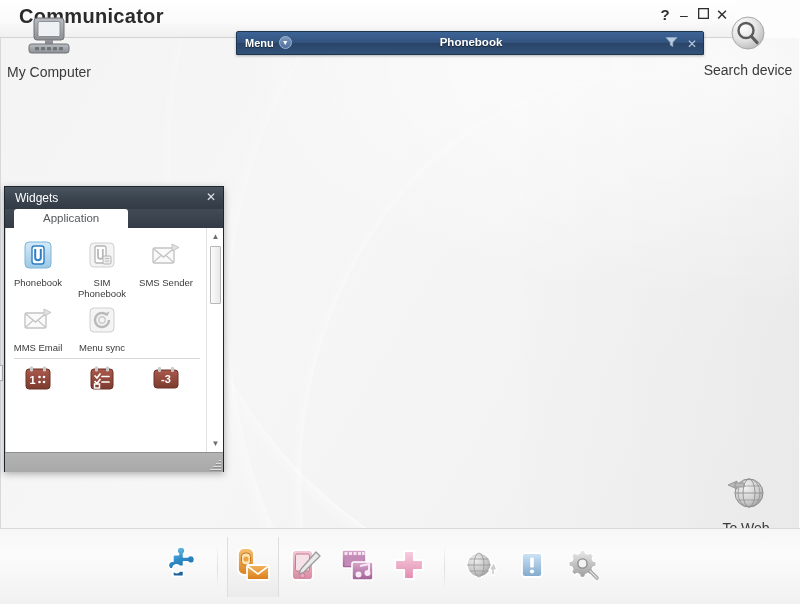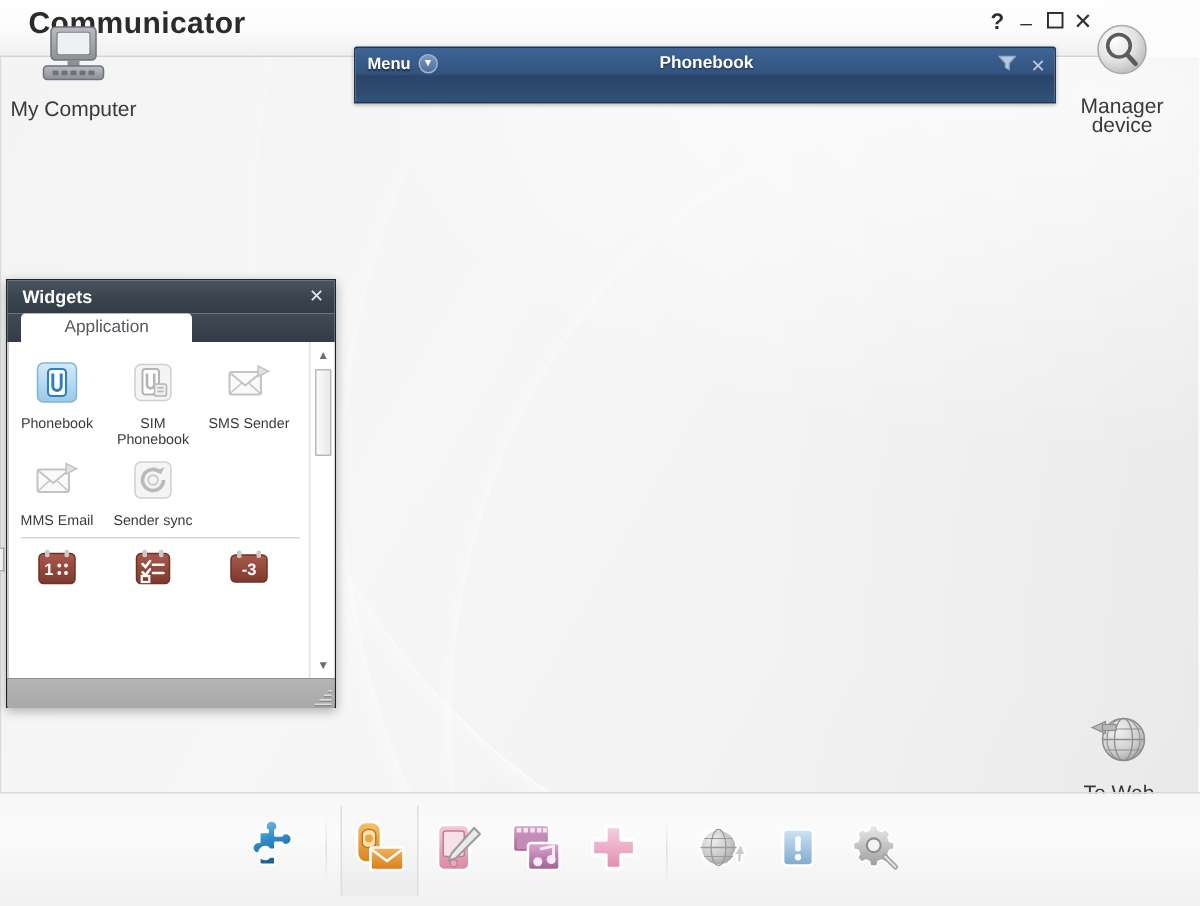--- a/index.html
+++ b/index.html
@@ -111,21 +111,21 @@
     font-size: 14px; color: #3a3a3a;
     line-height: 13px;
   }
   #icon-my-computer { left: 1px; top: 12px; }
   #icon-search-device { right: 4px; top: 10px; }
   #icon-to-web { right: 6px; top: 468px; text-decoration: underline; }
 
   
   .pb-window {
     position: absolute; left: 236px; top: 31px;
-    width: 468px; height: 38px;
+    width: 468px; height: 24px;
     background: linear-gradient(to bottom, #3d6496 0%, #33537e 48%, #2a4468 52%, #315278 100%);
     border: 1px solid #20354f;
     border-radius: 2px 2px 0 0;
     box-shadow: 0 1px 3px rgba(0,0,0,0.28);
     padding-left: 20px;
   }
   .pb-menu {
     position: absolute; left: 8px; top: 4px;
     display: flex; align-items: center; gap: 5px;
     cursor: default;
@@ -166,21 +166,21 @@
     box-shadow: 0 2px 7px rgba(0,0,0,0.3);
     background: #ffffff;
   }
   .wg-header {
     position: relative;
     height: 22px;
     background: linear-gradient(to bottom, #4a545f 0%, #3b4550 50%, #323b45 100%);
   }
   .wg-header-title {
     position: absolute; left: 10px; top: 4px;
-    font-size: 12px; font-weight: bold; color: #ffffff;
+    font-size: 12px; font-weight: normal; color: #ffffff;
   }
   .wg-close {
     position: absolute; right: 7px; top: 3px;
     font-size: 12px; color: #dfe4ea; cursor: default;
     line-height: 14px;
   }
   .wg-tabbar {
     position: relative;
     height: 19px;
     background: linear-gradient(to bottom, #414b56 0%, #333c46 100%);
@@ -371,21 +371,21 @@
             <stop offset="0" stop-color="#ffffff"></stop>
               <stop offset="0.55" stop-color="#e2e2e2"></stop>
               <stop offset="1" stop-color="#b5b5b5"></stop>
           </radialGradient>
         </defs>
         <circle cx="21" cy="20" r="16" fill="url(#gSphere)" stroke="#a9a9a9" stroke-width="1"></circle>
         <circle cx="19" cy="17.5" r="7.5" fill="none" stroke="#5c5c5c" stroke-width="2.4"></circle>
         <line x1="24.5" y1="23.5" x2="30" y2="29.5" stroke="#5c5c5c" stroke-width="3.2" stroke-linecap="round"></line>
       </svg>
     </div>
-    <div class="lbl">Manager device</div>
+    <div class="lbl">Search device</div>
   </div>
 
   <div class="desk-icon" id="icon-to-web">
     <div class="glyph-wrap">
       <svg width="46" height="42" viewBox="0 0 46 42">
         <defs>
           <radialGradient id="gGlobe" cx="0.35" cy="0.28" r="0.85">
             <stop offset="0" stop-color="#f2f2f2"></stop>
               <stop offset="0.6" stop-color="#cfcfcf"></stop>
               <stop offset="1" stop-color="#9e9e9e"></stop>
@@ -494,21 +494,21 @@
 
           <div class="wg-item">
             <div class="ic">
               <svg width="30" height="30" viewBox="0 0 30 30">
                 <rect x="3" y="3" width="24" height="24" rx="4" fill="#f4f4f4" stroke="#cfcfcf" stroke-width="1"></rect>
                 <path d="M22 15 a7 7 0 1 1 -2.5 -5.4" fill="none" stroke="#b9b9b9" stroke-width="2.4"></path>
                 <path d="M22.5 6.5 L20.5 11 L16.2 9.2 Z" fill="#b9b9b9"></path>
                 <circle cx="15" cy="15" r="3.2" fill="none" stroke="#cbcbcb" stroke-width="1.4"></circle>
               </svg>
             </div>
-            <div class="nm">Sender sync</div>
+            <div class="nm">Menu sync</div>
           </div>
         </div>
 
         <div class="wg-sep"></div>
 
         <div class="wg-grid">
 
           <div class="wg-item">
             <div class="ic">
               <svg width="32" height="28" viewBox="0 0 32 28">

